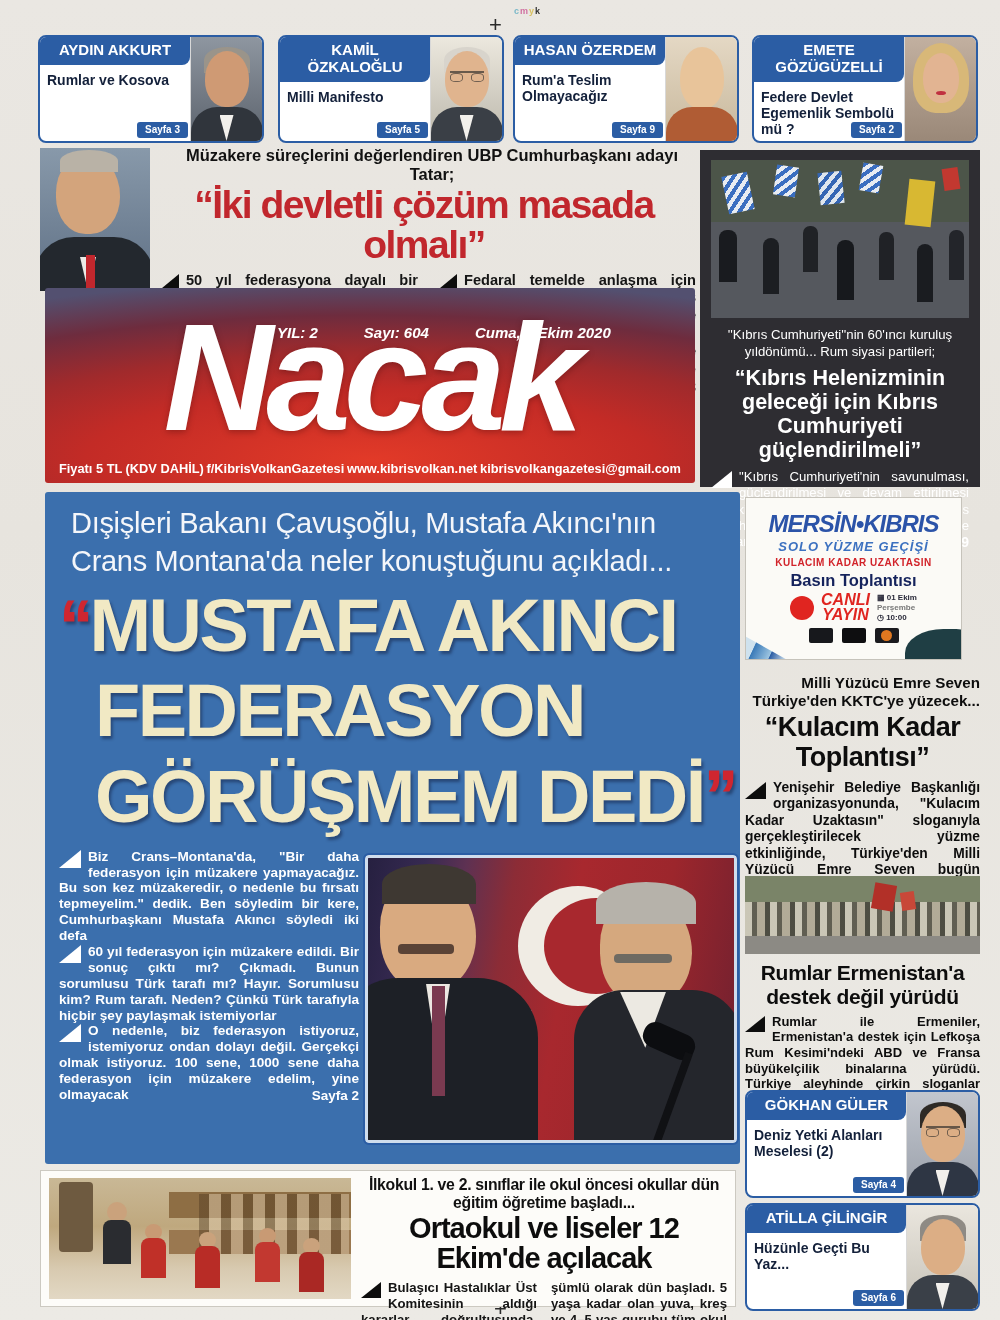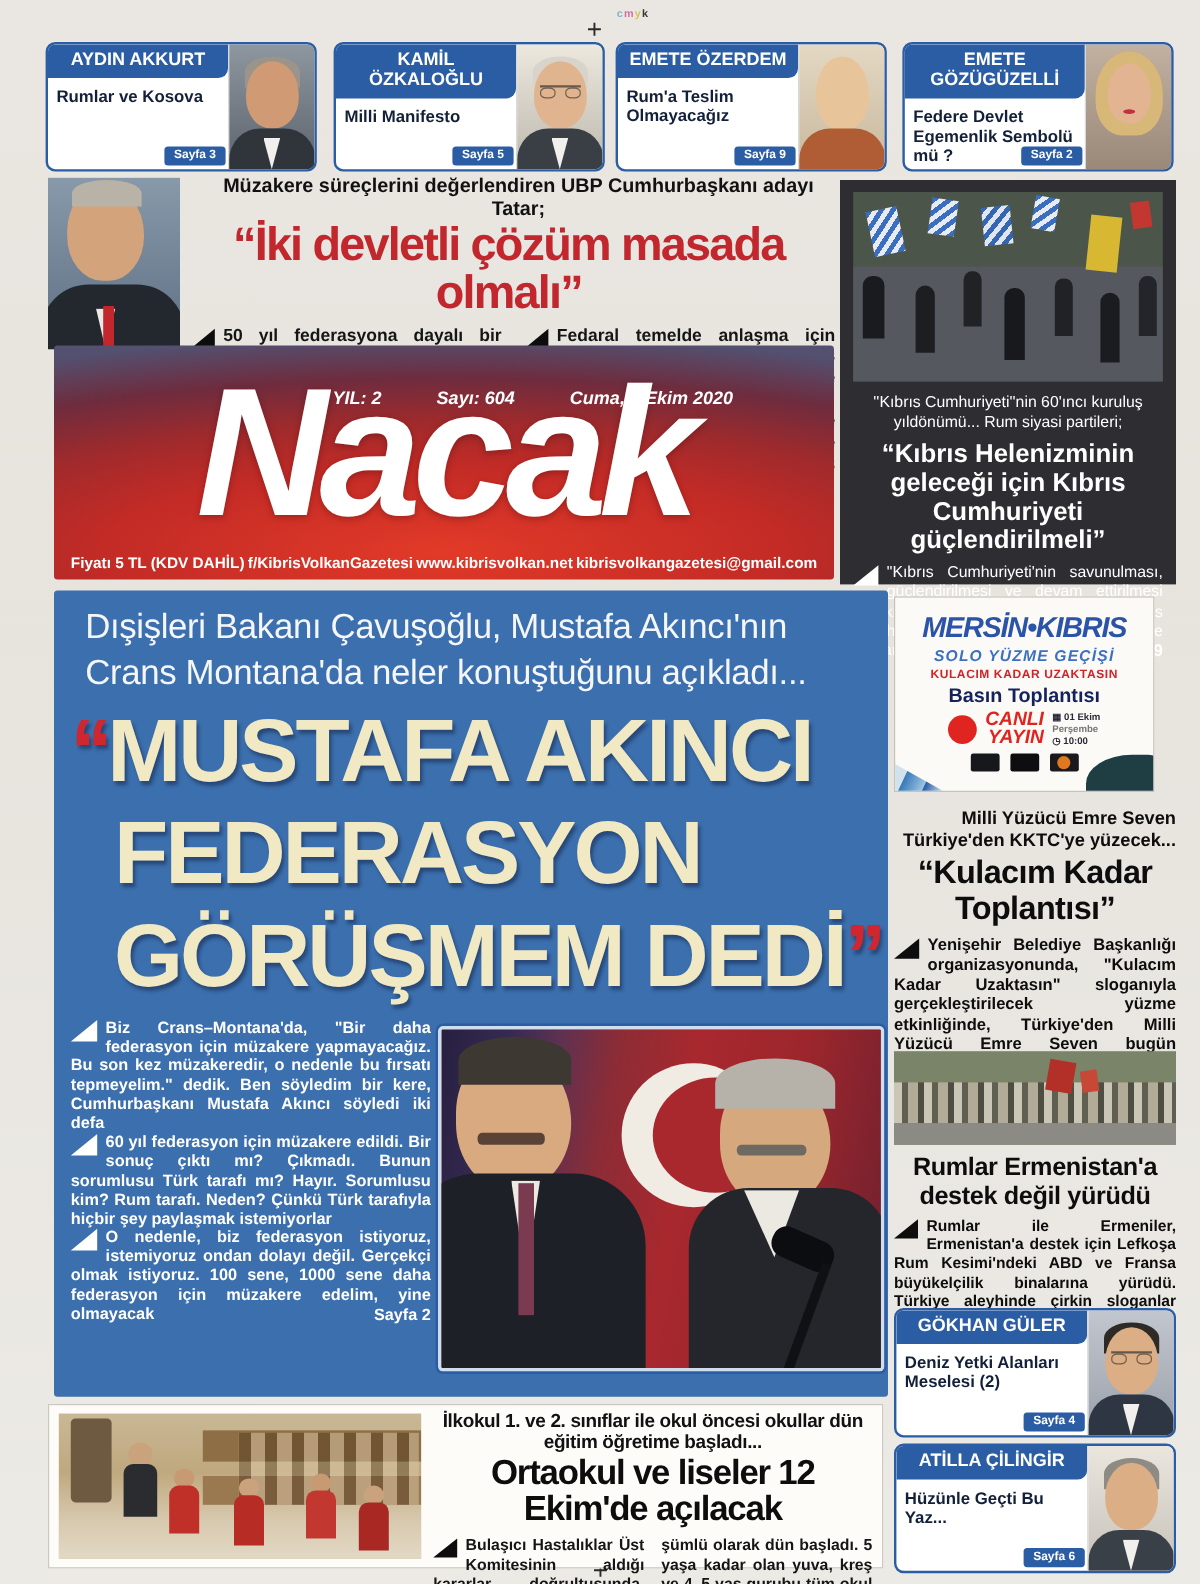--- a/index.html
+++ b/index.html
@@ -92,21 +92,21 @@
 
   
   .adbox { position:absolute; left:745px; top:497px; width:217px; height:163px; background:#fbfaf6;
            border:1px solid #c6c3bb; text-align:center; overflow:hidden; }
   .ad-title { margin-top:12px; color:#2b53a8; font-size:24px; font-weight:800; font-style:italic; letter-spacing:-1px; }
   .ad-sub { color:#3c71c0; font-size:13px; font-weight:800; font-style:italic; letter-spacing:1px; margin-top:1px; }
   .ad-slogan { color:#d2232a; font-size:10px; font-weight:800; letter-spacing:.5px; margin-top:3px; }
   .ad-event { color:#15235c; font-size:16.5px; font-weight:800; margin-top:3px; }
   .ad-live { display:flex; justify-content:center; align-items:center; gap:7px; margin-top:3px; }
   .ad-dot { width:24px; height:24px; border-radius:50%; background:#e02520; }
-  .ad-canli { color:#e02520; font-size:16px; font-weight:800; font-style:italic; line-height:.92; text-align:right; }
+  .ad-canli { color:#e02520; font-size:16px; font-weight:800; font-style:italic; line-height:.92; text-align:center; }
   .ad-when { text-align:left; font-size:8px; font-weight:700; color:#2a2a3a; line-height:1.25; }
   .ad-logos { display:flex; justify-content:center; align-items:center; gap:9px; margin-top:5px; }
   .ad-logos i { display:block; width:24px; height:15px; border-radius:2px; }
   .ad-wave-l { position:absolute; left:-6px; bottom:-8px; width:60px; height:42px;
                background:linear-gradient(115deg,#cfe2ee 30%,#3a7ab8 31%,#9cc4e0 55%,#2b5da4 56%,#cfe2ee 78%);
                clip-path:polygon(0 100%,0 20%,100% 100%); }
   .ad-wave-r { position:absolute; right:-8px; bottom:-10px; width:64px; height:40px; background:#1f3e44;
                border-radius:60% 20% 0 0; }
 
   .kulacim { position:absolute; left:745px; top:674px; width:235px; color:#0d0d0d; }
@@ -169,21 +169,21 @@
           <i></i>
           <i></i>
         </div>
       <div class="hs-suit" style="background:#3a3f46;"></div>
       <div class="hs-shirt"></div>
     </div>
   </div>
 
   <div class="colbox" style="left:513px; top:35px;">
     <div class="left">
-      <div class="name">EMETE ÖZERDEM</div>
+      <div class="name">HASAN ÖZERDEM</div>
       <div class="topic">Rum'a Teslim Olmayacağız</div>
       <div class="badge">Sayfa 9</div>
     </div>
     <div class="shot" style="background:linear-gradient(180deg,#e4d8c4,#c8b89c);">
       <div class="hs-head" style="background:#e8c49a; top:10px; height:62px;"></div>
       <div class="hs-suit" style="background:#b05c34;"></div>
     </div>
   </div>
 
   <div class="colbox" style="left:752px; top:35px;">

